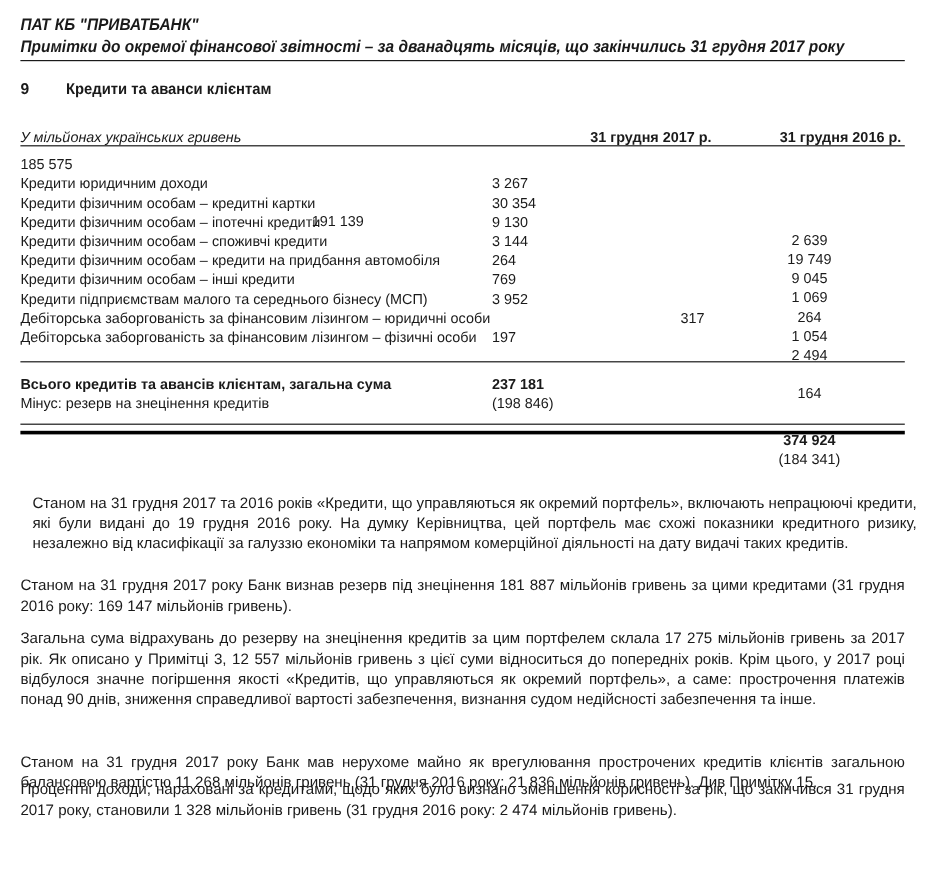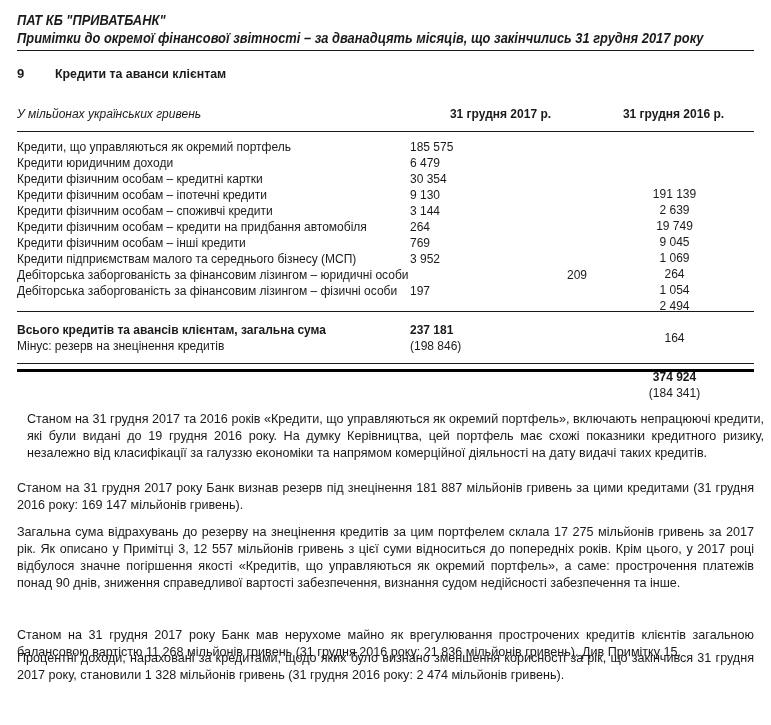--- a/index.html
+++ b/index.html
@@ -10,23 +10,23 @@
   .header { position: absolute; left: 17px; top: 12px; width: 737px; }
   .h-company { font-size: 14px; font-weight: bold; font-style: italic; line-height: 17px; transform: scaleX(0.92); transform-origin: left; white-space: nowrap; }
   .h-sub { font-size: 14px; font-weight: bold; font-style: italic; line-height: 18px; transform: scaleX(0.92); transform-origin: left; white-space: nowrap; }
   .rule-top { position: absolute; left: 17px; top: 50px; width: 737px; height: 0; border-top: 1.5px solid #1a1a1a; }
 
   .section { position: absolute; left: 17px; top: 66px; font-size: 13px; font-weight: bold; display: flex; }
   .section .num { width: 38px; }
   .section .title { transform: scaleX(0.95); transform-origin: left; white-space: nowrap; }
 
   .table { position: absolute; left: 17px; top: 104px; width: 737px; font-size: 12px; }
-  .thead { display: flex; height: 17px; align-items: flex-end; border-bottom: 1.5px solid #1a1a1a; padding-bottom: 10px; }
+  .thead { display: flex; height: 17px; align-items: flex-end; border-bottom: 1.5px solid #1a1a1a; padding-bottom: 0; }
   .thead .lbl { flex: 1; font-style: italic; }
-  .thead .c { width: 150px; text-align: center; font-weight: bold; }
+  .thead .c { width: 150px; text-align: right; font-weight: bold; }
   .thead .c1 { width: 185px; padding-right: 3px; }
   .thead .c2 { width: 155px; padding-right: 3px; }
   .rows { padding-top: 7px; }
   .row { display: flex; height: 16px; line-height: 16px; }
   .row .lbl { flex: 1; white-space: nowrap; }
   .row .v1 { width: 185px; text-align: left; padding-right: 2px; }
   .row .v2 { width: 155px; text-align: center; padding-right: 2px; margin-top: 47px; }
   .row.bold { font-weight: bold; }
   .rule-mid { border-top: 1.3px solid #1a1a1a; margin-top: 12px; }
   .totals { padding-top: 10px; }
@@ -56,27 +56,26 @@
 </div>
 
 <div class="table">
   <div class="thead">
     <span class="lbl">У мільйонах українських гривень</span>
     <span class="c c1">31 грудня 2017 р.</span>
     <span class="c c2">31 грудня 2016 р.</span>
   </div>
   <div class="rows">
     <div class="row">
-        <span class="lbl">Кредити, що управляються як окремий портфель</span>
         <span class="v1">185 575</span>
         <span class="v2">191 139</span>
       </div>
     <div class="row">
         <span class="lbl">Кредити юридичним доходи</span>
-        <span class="v1">6 479</span>
+        <span class="v1">3 267</span>
         <span class="v2">2 639</span>
       </div>
     <div class="row">
         <span class="lbl">Кредити фізичним особам – кредитні картки</span>
         <span class="v1">30 354</span>
         <span class="v2">19 749</span>
       </div>
     <div class="row">
         <span class="lbl">Кредити фізичним особам – іпотечні кредити</span>
         <span class="v1">9 130</span>
@@ -97,21 +96,21 @@
         <span class="v1">769</span>
         <span class="v2">1 054</span>
       </div>
     <div class="row">
         <span class="lbl">Кредити підприємствам малого та середнього бізнесу (МСП)</span>
         <span class="v1">3 952</span>
         <span class="v2">2 494</span>
       </div>
     <div class="row">
         <span class="lbl">Дебіторська заборгованість за фінансовим лізингом – юридичні особи</span>
-        <span class="v1">209</span>
+        <span class="v1">317</span>
       </div>
     <div class="row">
         <span class="lbl">Дебіторська заборгованість за фінансовим лізингом – фізичні особи</span>
         <span class="v1">197</span>
         <span class="v2">164</span>
       </div>
   </div>
   <div class="rule-mid"></div>
   <div class="totals">
     <div class="row bold">

